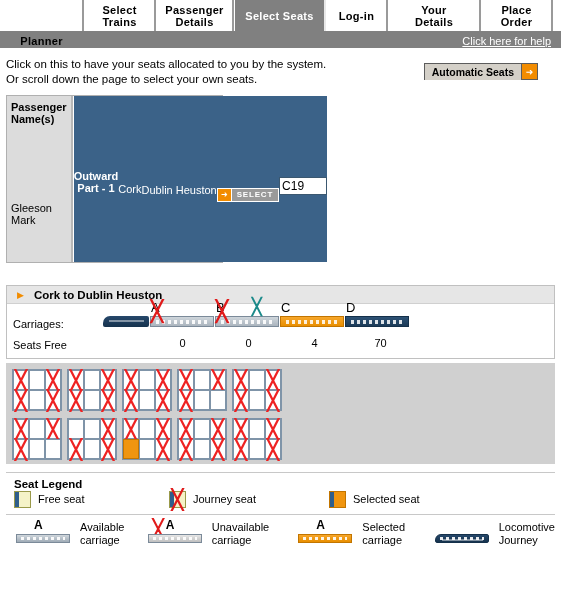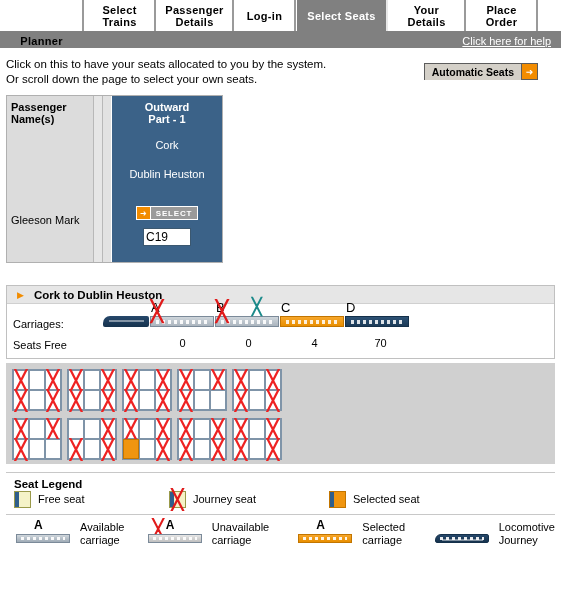--- a/index.html
+++ b/index.html
@@ -114,25 +114,24 @@
   }
   .pcol-gap { width: 9px; background: #e6e6e6; border-right: 1px solid #b8b8b8;}
   .pname-hdr { font-weight: bold; font-size: 11px; line-height: 12px; }
   .pname-val { position: absolute; bottom: 36px; left: 4px; font-size: 11px; }
 
   .pcol-out {
     flex: 1 1 auto;
     background: #3b6288;
     color: #ffffff;
     display: flex;
-    flex-direction: column;
+    flex-direction: row;
     align-items: center;
     padding-top: 5px;
     border-left: 1px solid #ffffff;
-    margin-left: 8px;
   }
   .out-hdr { font-weight: bold; font-size: 11px; line-height: 12px; text-align: center; }
   .out-from { margin-top: 14px; font-size: 11px; }
   .out-to { margin-top: 17px; font-size: 11px; white-space: nowrap; }
   .sel-btn {
     margin-top: 26px;
     display: inline-flex;
     align-items: stretch;
     border: 1px solid #ffffff;
     height: 14px;
@@ -345,27 +344,27 @@
       <span class="tab-l2">Planner</span>
     </div>
     <div class="tab" style="width: 72px;">
       <span class="tab-l1">Select</span>
       <span class="tab-l2">Trains</span>
     </div>
     <div class="tab" style="width: 78px;">
       <span class="tab-l1">Passenger</span>
       <span class="tab-l2">Details</span>
     </div>
+    <div class="tab active" style="width: 92px;">
+      <span class="tab-l1">Select Seats</span>
+    </div>
     <div class="tab" style="width: 62px;">
       <span class="tab-l1">Log-in</span>
     </div>
-    <div class="tab active" style="width: 92px;">
-      <span class="tab-l1">Select Seats</span>
-    </div>
-    <div class="tab" style="width: 78px;">
+    <div class="tab" style="width: 93px;">
       <span class="tab-l1">Your</span>
       <span class="tab-l2">Details</span>
     </div>
     <div class="tab" style="width: 72px;">
       <span class="tab-l1">Place</span>
       <span class="tab-l2">Order</span>
     </div>
   </div>
 
 <div class="helpbar">

